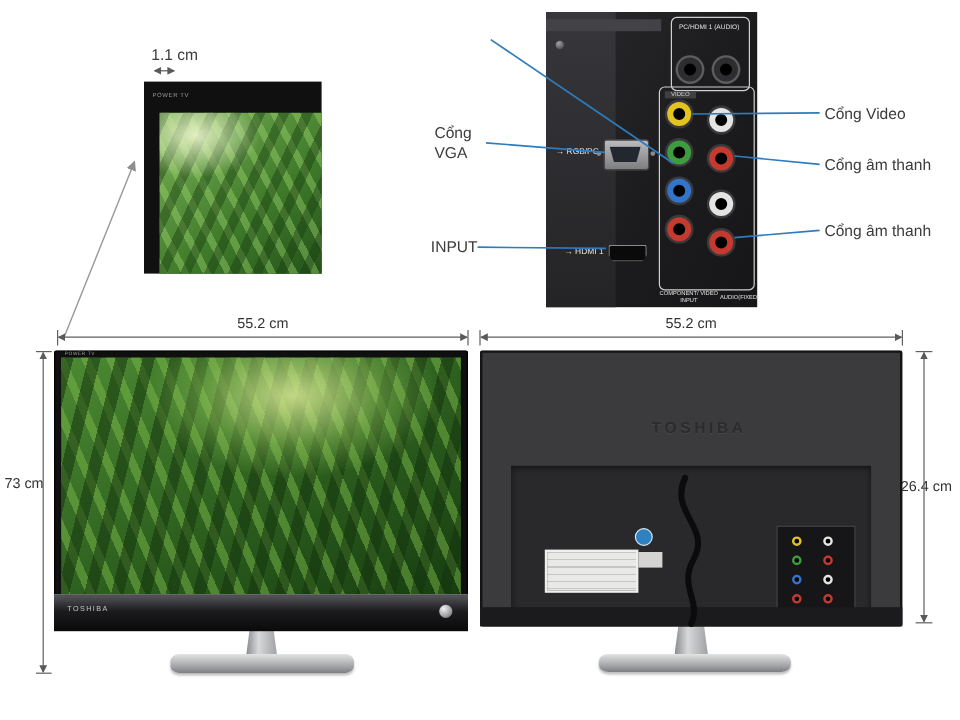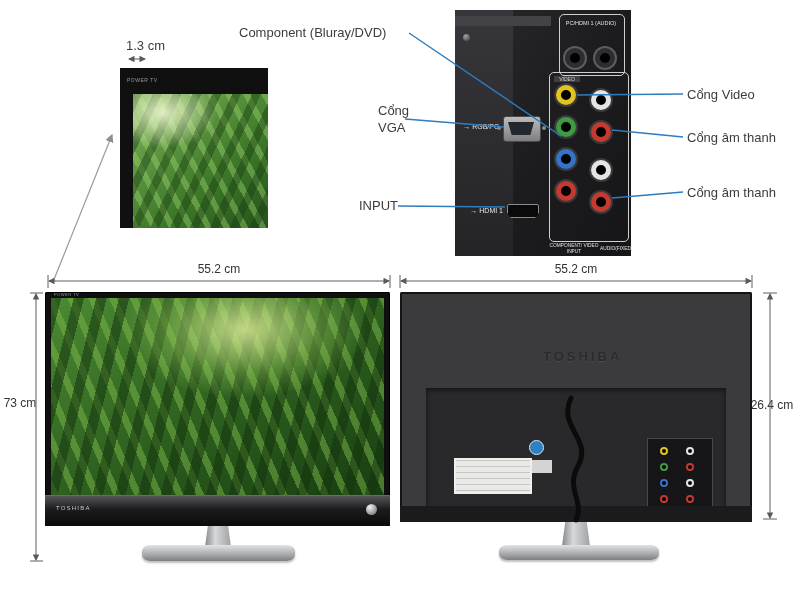--- a/index.html
+++ b/index.html
@@ -84,21 +84,21 @@
           border:1px solid #47474a;}
   .mj{position:absolute;width:4px;height:4px;border-radius:50%;background:#000;}
   .mj.y{border:2px solid #e3c320;} .mj.g{border:2px solid #3f9b3f;} .mj.b{border:2px solid #3374c9;}
   .mj.r{border:2px solid #c53a2e;} .mj.w{border:2px solid #e4e4e2;}
 </style>
 </head>
 <body>
 
 <div class="canvas">
 
-  <div class="label" style="left:126px;top:38px;">1.3 cm</div>
+  <div class="label" style="left:126px;top:38px;">1.1 cm</div>
   <div class="corner">
     <div class="powertv" style="left:7px;top:9px;">POWER TV</div>
     <div class="scr"></div>
   </div>
 
   <div class="panel">
     <div class="leftstrip"></div>
     <div class="topbar"></div>
     <div class="screw"></div>
 
@@ -133,22 +133,21 @@
     <div class="portlabel" style="left:2px;top:197px;width:46px;">
       <span>→</span>
       <span>HDMI 1</span>
     </div>
     <div class="hdmi"></div>
 
     <div class="ptext" style="left:90px;top:233px;width:58px;font-size:4.8px;">COMPONENT/ VIDEO INPUT</div>
     <div class="ptext" style="left:145px;top:236px;width:30px;font-size:4.8px;">AUDIO(FIXED)</div>
   </div>
 
-  <div class="label" style="left:239px;top:25px;">Component (Bluray/DVD)</div>
-  <div class="label wrap" style="left:378px;top:103px;width:46px;">Cổng VGA</div>
+  <div class="label wrap" style="left:362px;top:103px;width:46px;">Cổng VGA</div>
   <div class="label" style="left:359px;top:198px;">INPUT</div>
   <div class="label" style="left:687px;top:87px;">Cổng Video</div>
   <div class="label" style="left:687px;top:130px;">Cổng âm thanh</div>
   <div class="label" style="left:687px;top:185px;">Cổng âm thanh</div>
 
   <div class="dim" style="left:149px;top:262px;width:140px;">55.2 cm</div>
   <div class="dim" style="left:506px;top:262px;width:140px;">55.2 cm</div>
   <div class="dim" style="left:2px;top:396px;width:36px;background:#fff;">73 cm</div>
   <div class="dim" style="left:748px;top:398px;width:48px;background:#fff;">26.4 cm</div>
 

